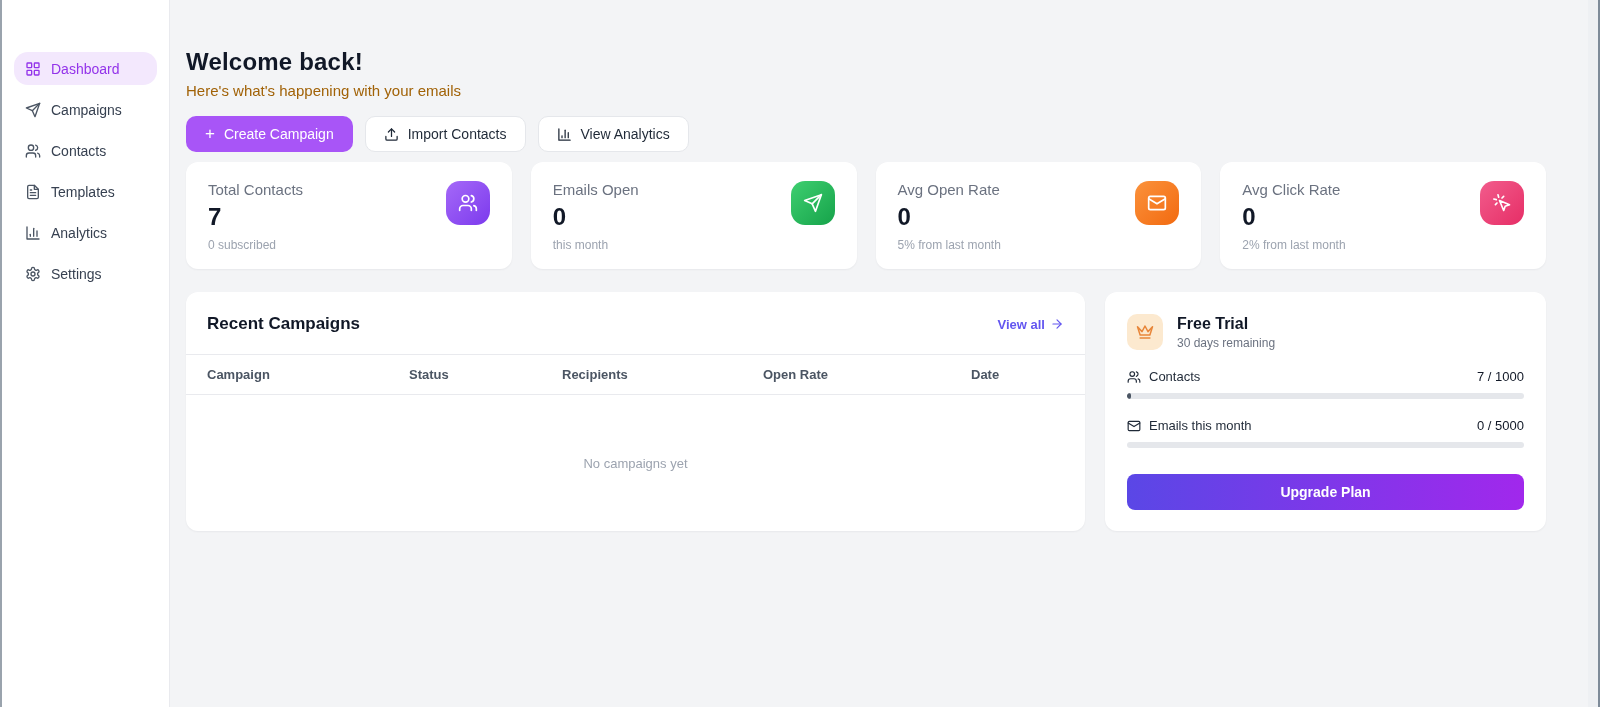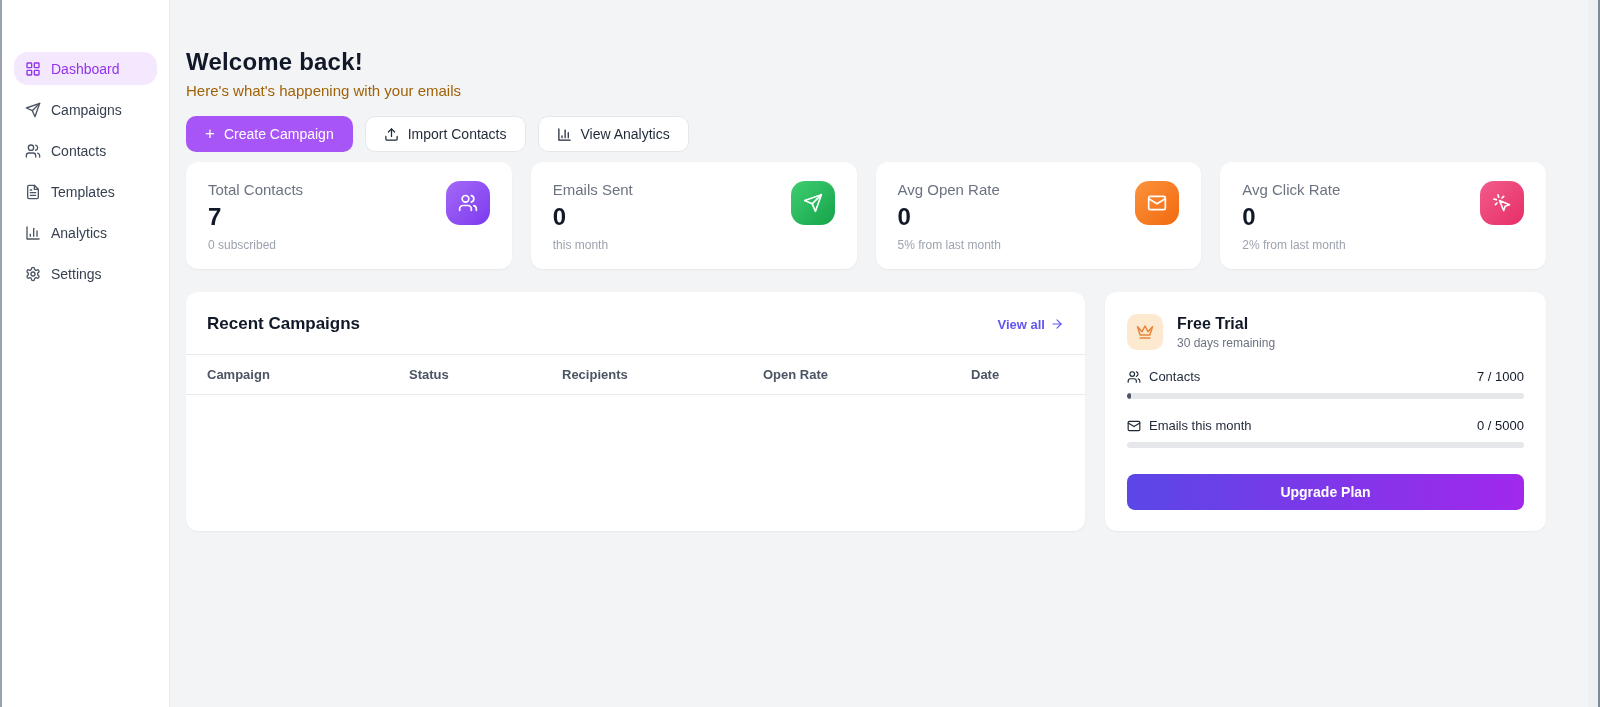--- a/index.html
+++ b/index.html
@@ -189,21 +189,21 @@
         <svg viewBox="0 0 24 24" fill="none" stroke-width="2" stroke-linecap="round" stroke-linejoin="round">
             <path d="M16 21v-2a4 4 0 0 0-4-4H6a4 4 0 0 0-4 4v2"></path>
             <circle cx="9" cy="7" r="4"></circle>
             <path d="M22 21v-2a4 4 0 0 0-3-3.87"></path>
             <path d="M16 3.13a4 4 0 0 1 0 7.75"></path>
           </svg>
       </div>
     </div>
 
     <div class="stat-card">
-      <div class="stat-label">Emails Sent</div>
+      <div class="stat-label">Emails Open</div>
       <div class="stat-value">0</div>
       <div class="stat-sub">this month</div>
       <div class="stat-icon" style="background: linear-gradient(135deg, rgb(62, 207, 112), rgb(22, 163, 74));">
         <svg viewBox="0 0 24 24" fill="none" stroke-width="2" stroke-linecap="round" stroke-linejoin="round">
             <path d="M22 2 11 13"></path>
             <path d="M22 2 15 22 11 13 2 9z"></path>
           </svg>
       </div>
     </div>
 
@@ -248,20 +248,23 @@
             </svg>
         </div>
       </div>
       <div class="table-header">
         <div class="th">Campaign</div>
         <div class="th">Status</div>
         <div class="th">Recipients</div>
         <div class="th">Open Rate</div>
         <div class="th">Date</div>
       </div>
+      <div class="empty-row">
+        <span class="empty-text">No campaigns yet</span>
+      </div>
     </section>
 
     <aside class="panel plan-panel">
       <div class="plan-head">
         <div class="crown-box">
           <svg viewBox="0 0 24 24" fill="none" stroke-width="2" stroke-linecap="round" stroke-linejoin="round">
               <path d="m2 5 3.5 11h13L22 5l-6 6.5L12 4l-4 7.5z"></path>
               <path d="M5.5 20h13"></path>
             </svg>
         </div>

